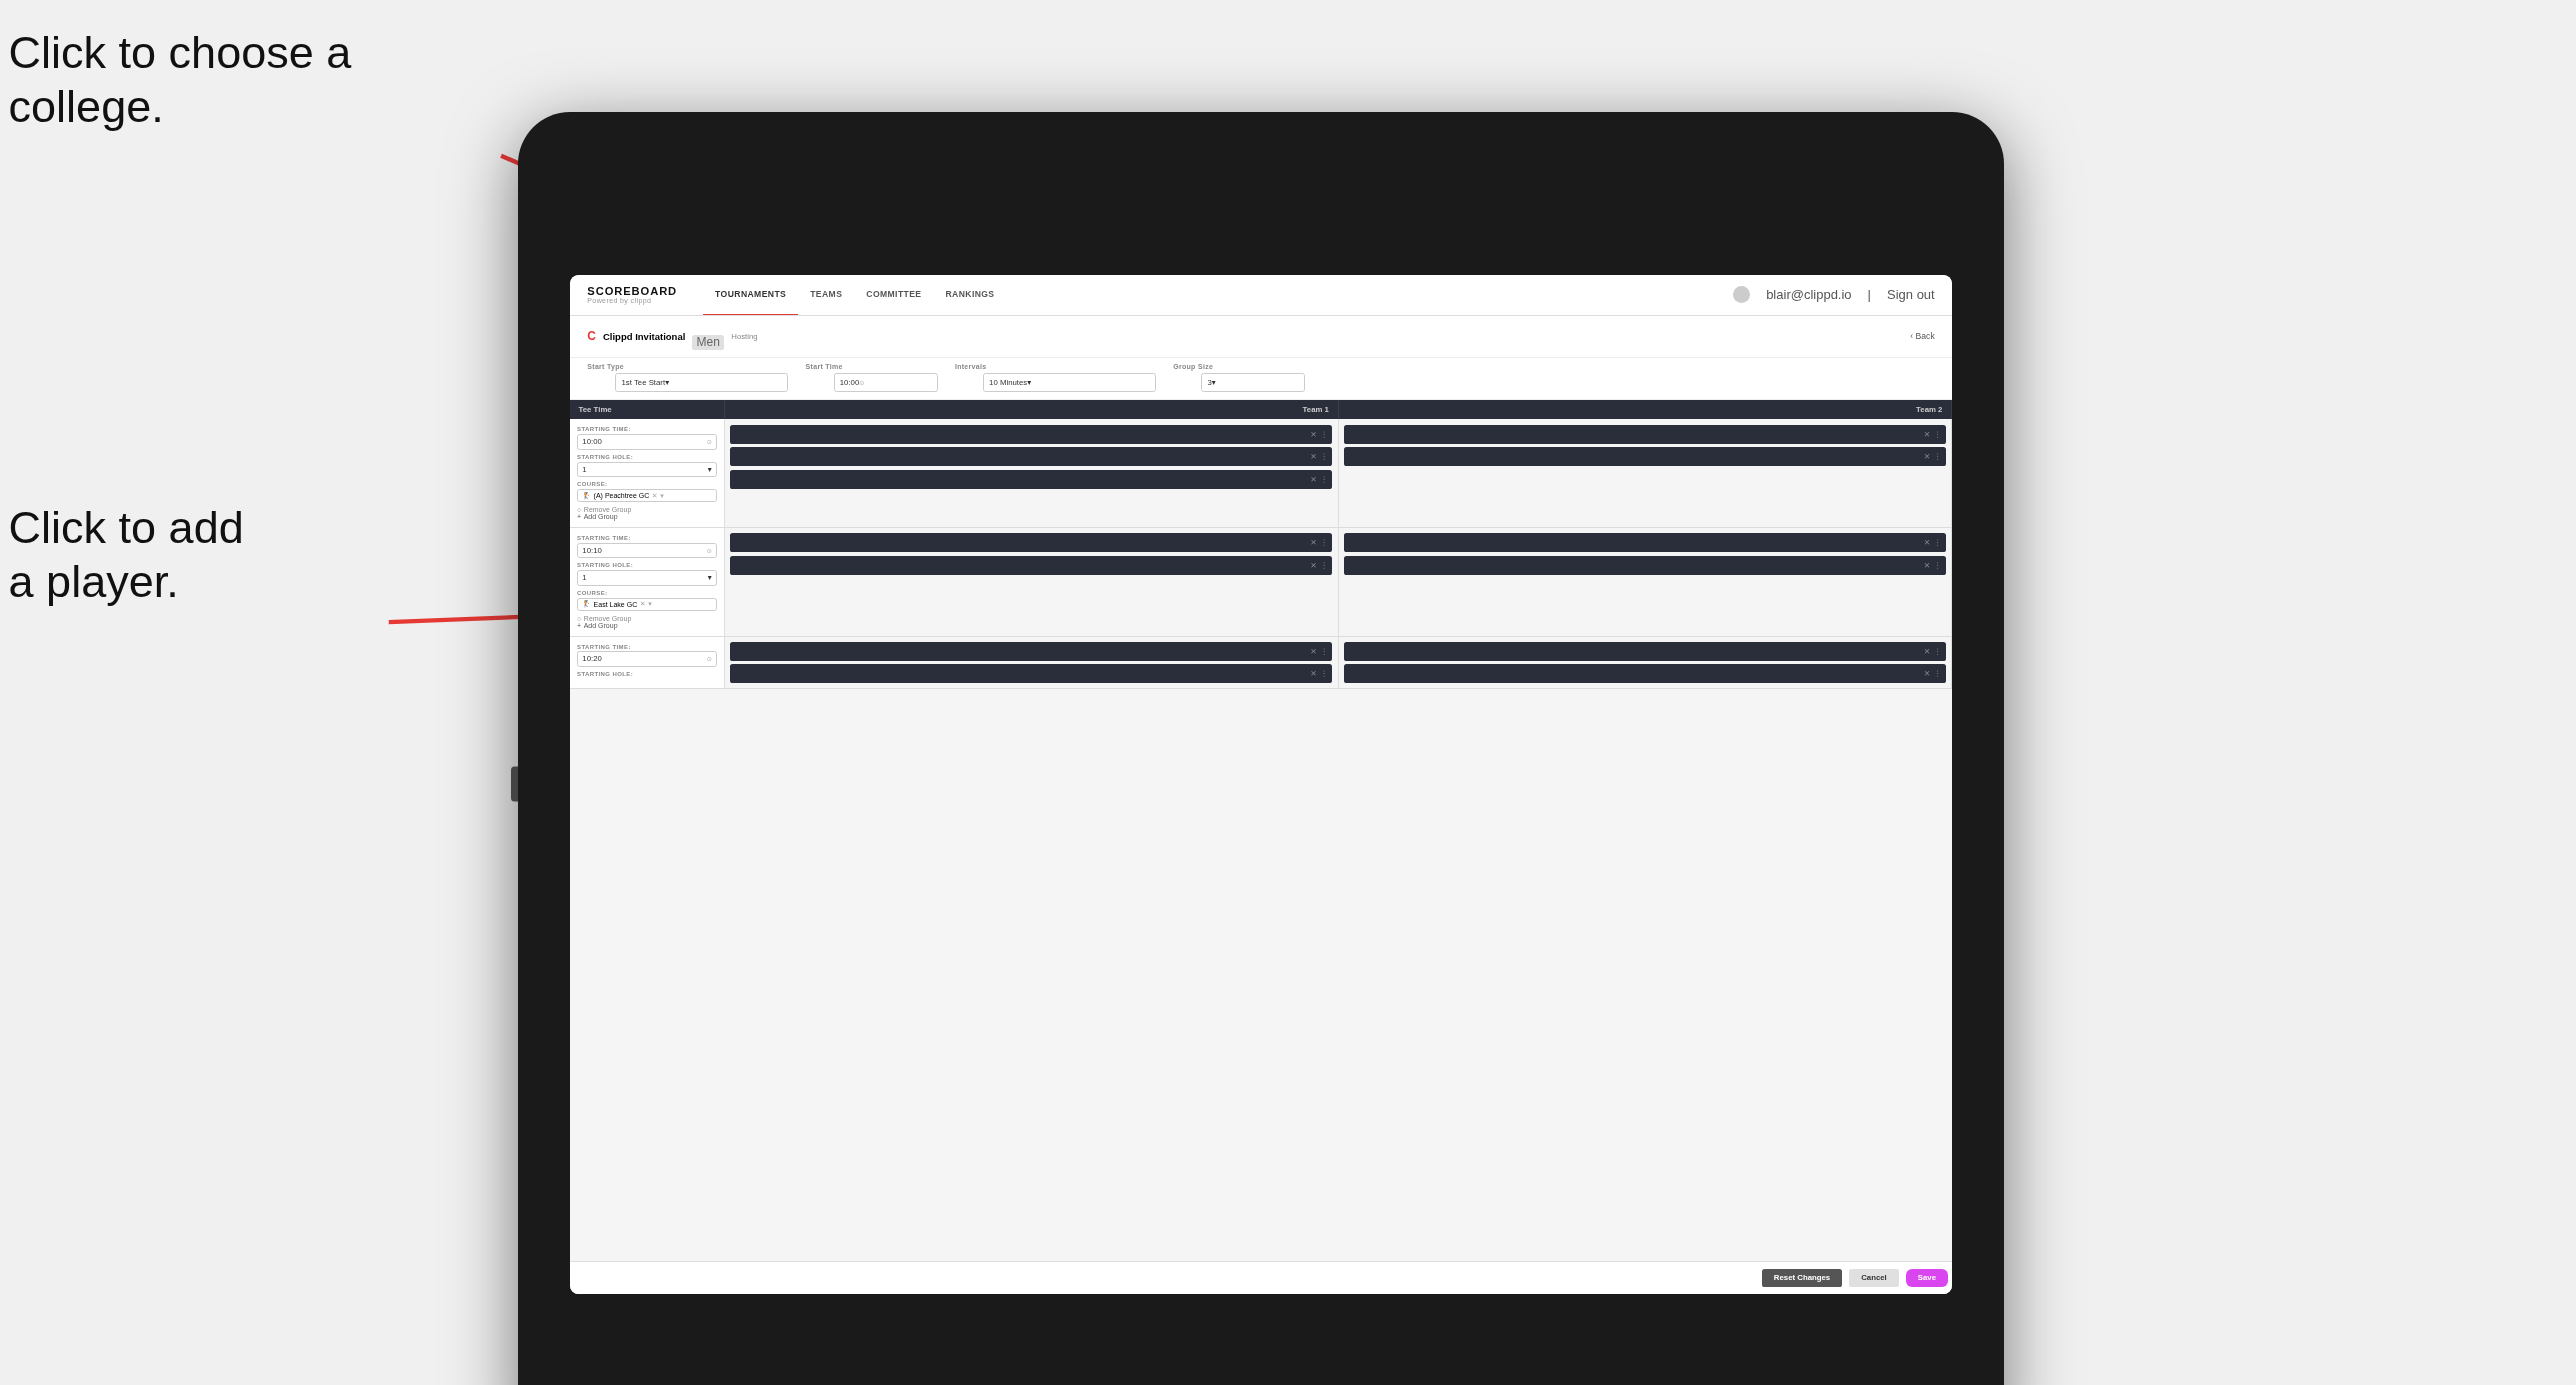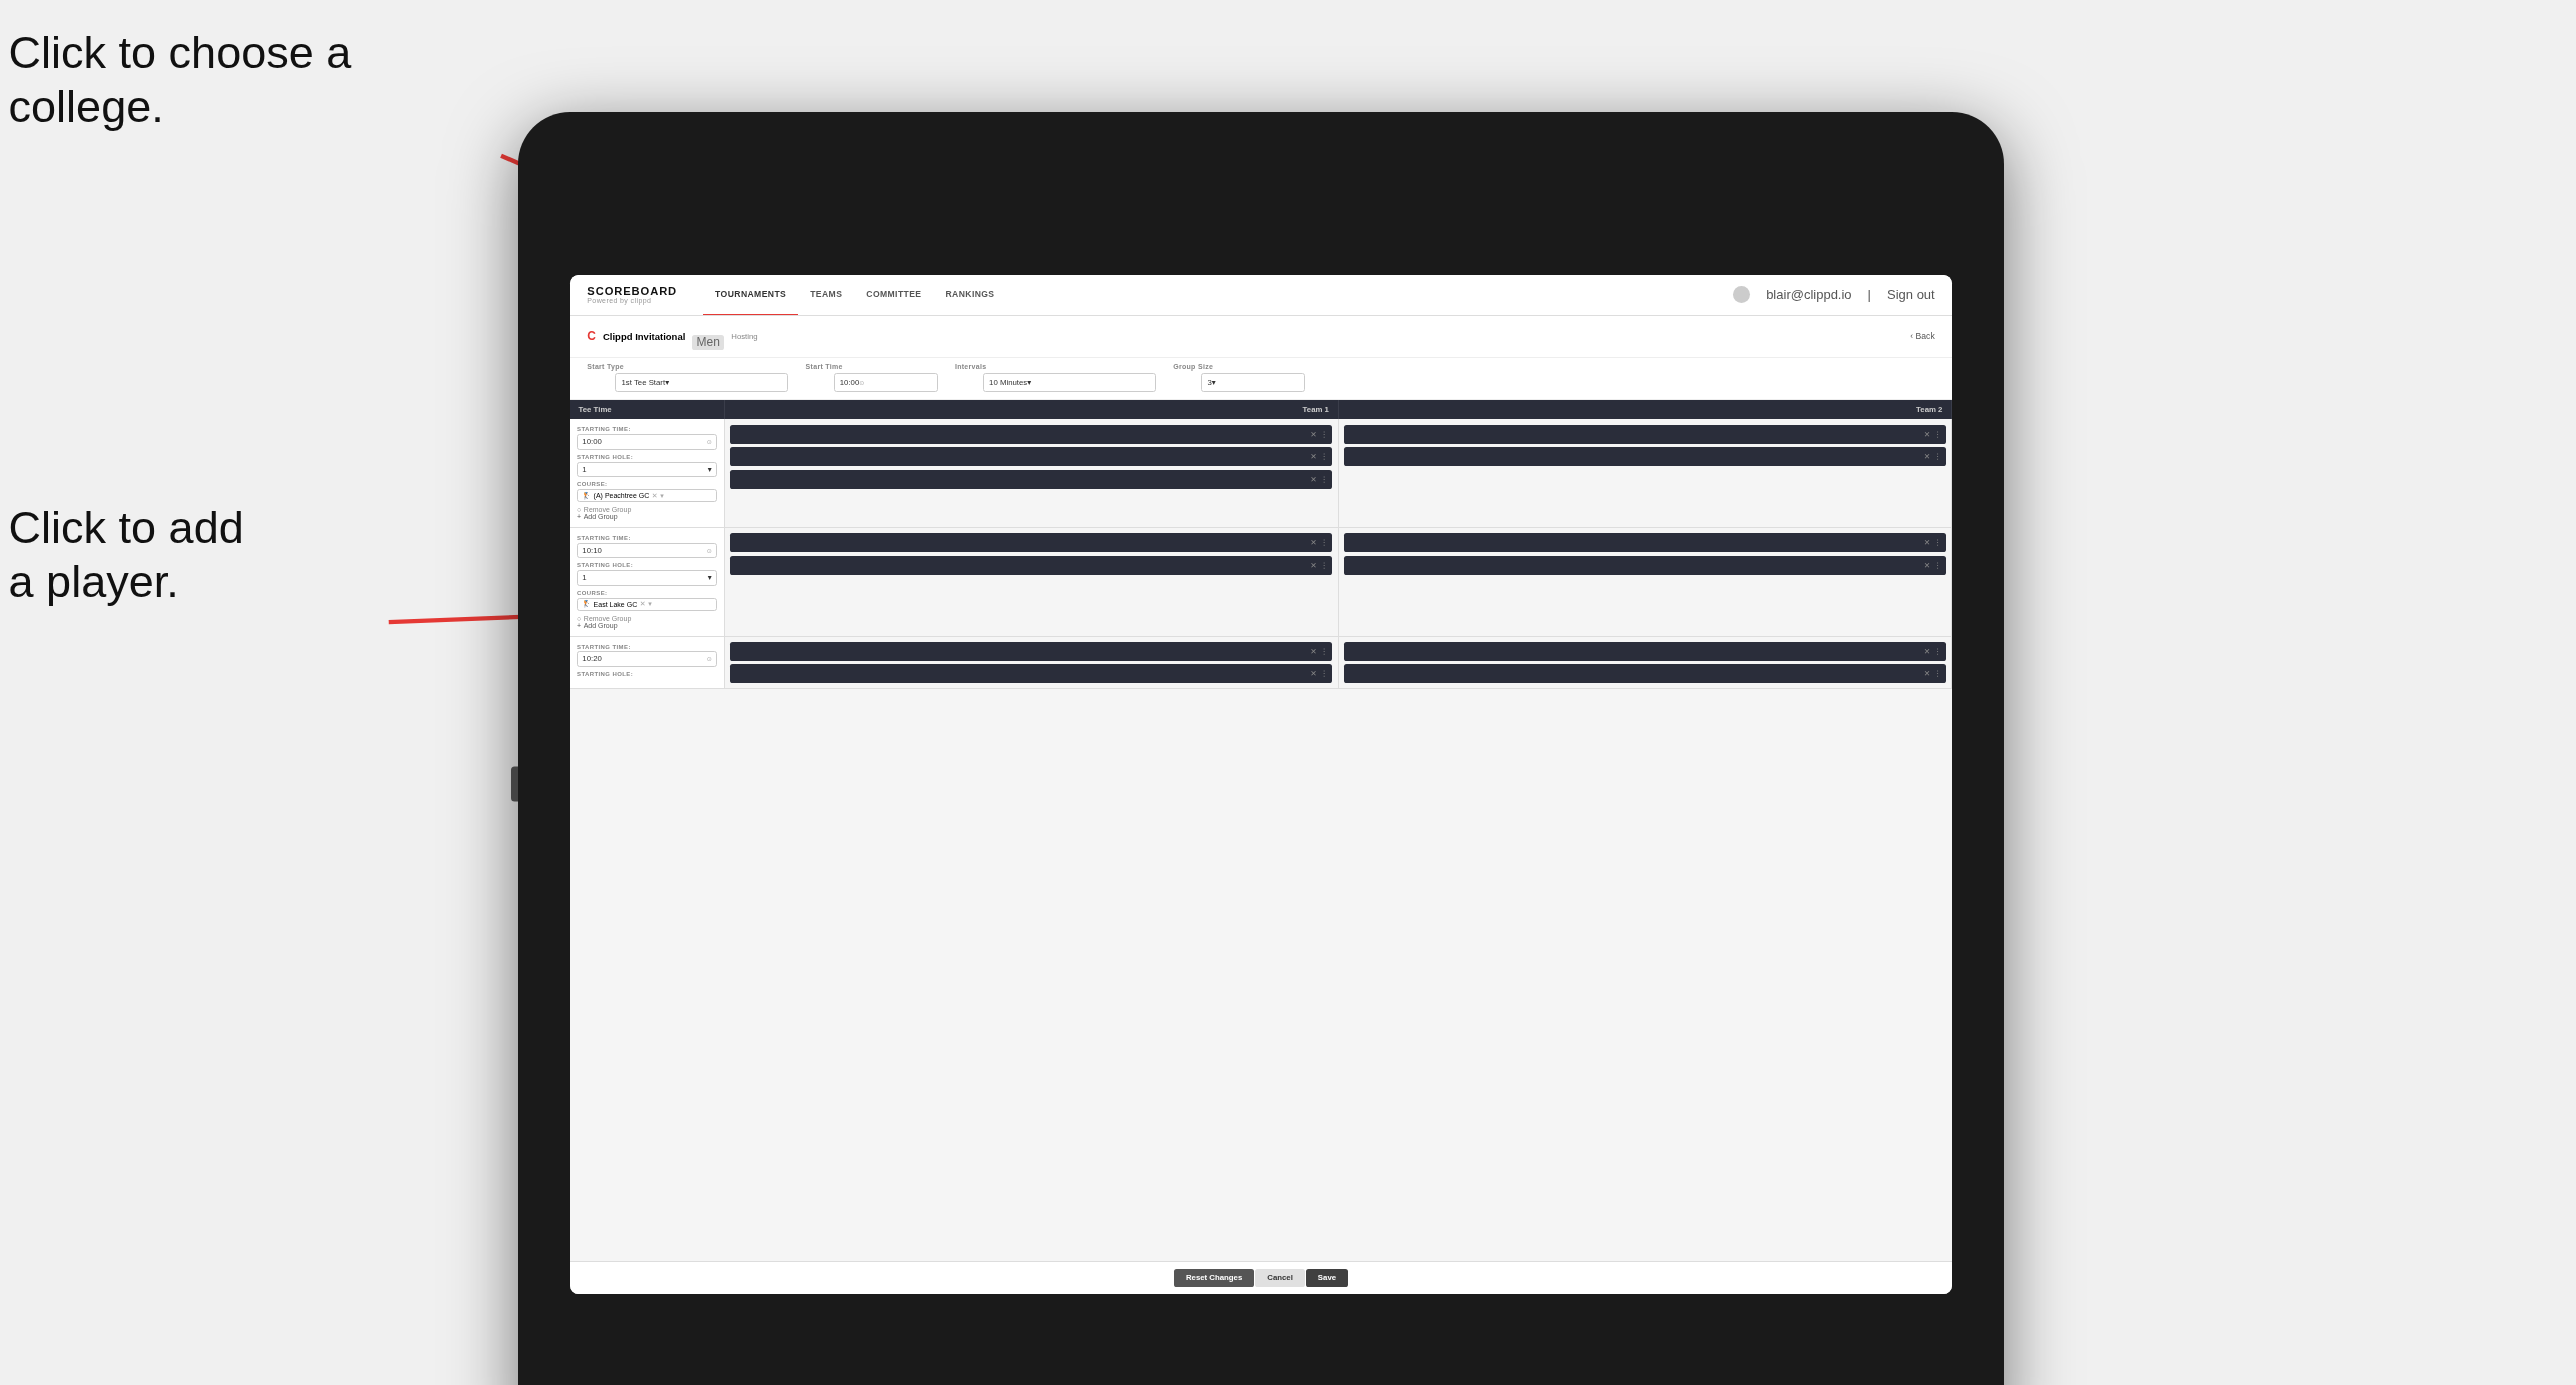--- a/index.html
+++ b/index.html
@@ -307,45 +307,46 @@
     .slot-icon {
       color: #888;
       font-size: 7.8px;
       cursor: pointer;
     }
 
     
     .bottom-bar {
       background: #fff;
       border-top: 0.9px solid #ddd;
-      padding: 7px 30px;
-      display: flex;
-      justify-content: center;
-      gap: 1px;
+      padding: 7px 4px;
+      display: flex;
+      justify-content: flex-end;
+      gap: 7px;
       flex-shrink: 0;
     }
     .btn {
       padding: 4.3px 12px;
       border-radius: 2.6px;
       font-size: 7.8px;
       font-weight: 600;
       cursor: pointer;
       border: none;
     }
     .btn-reset {
       background: #555;
       color: #fff;
     }
     .btn-cancel {
       background: #e0e0e0;
       color: #333;
     }
     .btn-save {
-      background: #404040;
+      background: #d946ef;
       color: #fff;
+      border-radius: 6px;
     }
 
     
     .side-tab {
       position: absolute;
       left: -7px;
       top: 50%;
       width: 7px;
       height: 35px;
       background: #444;

